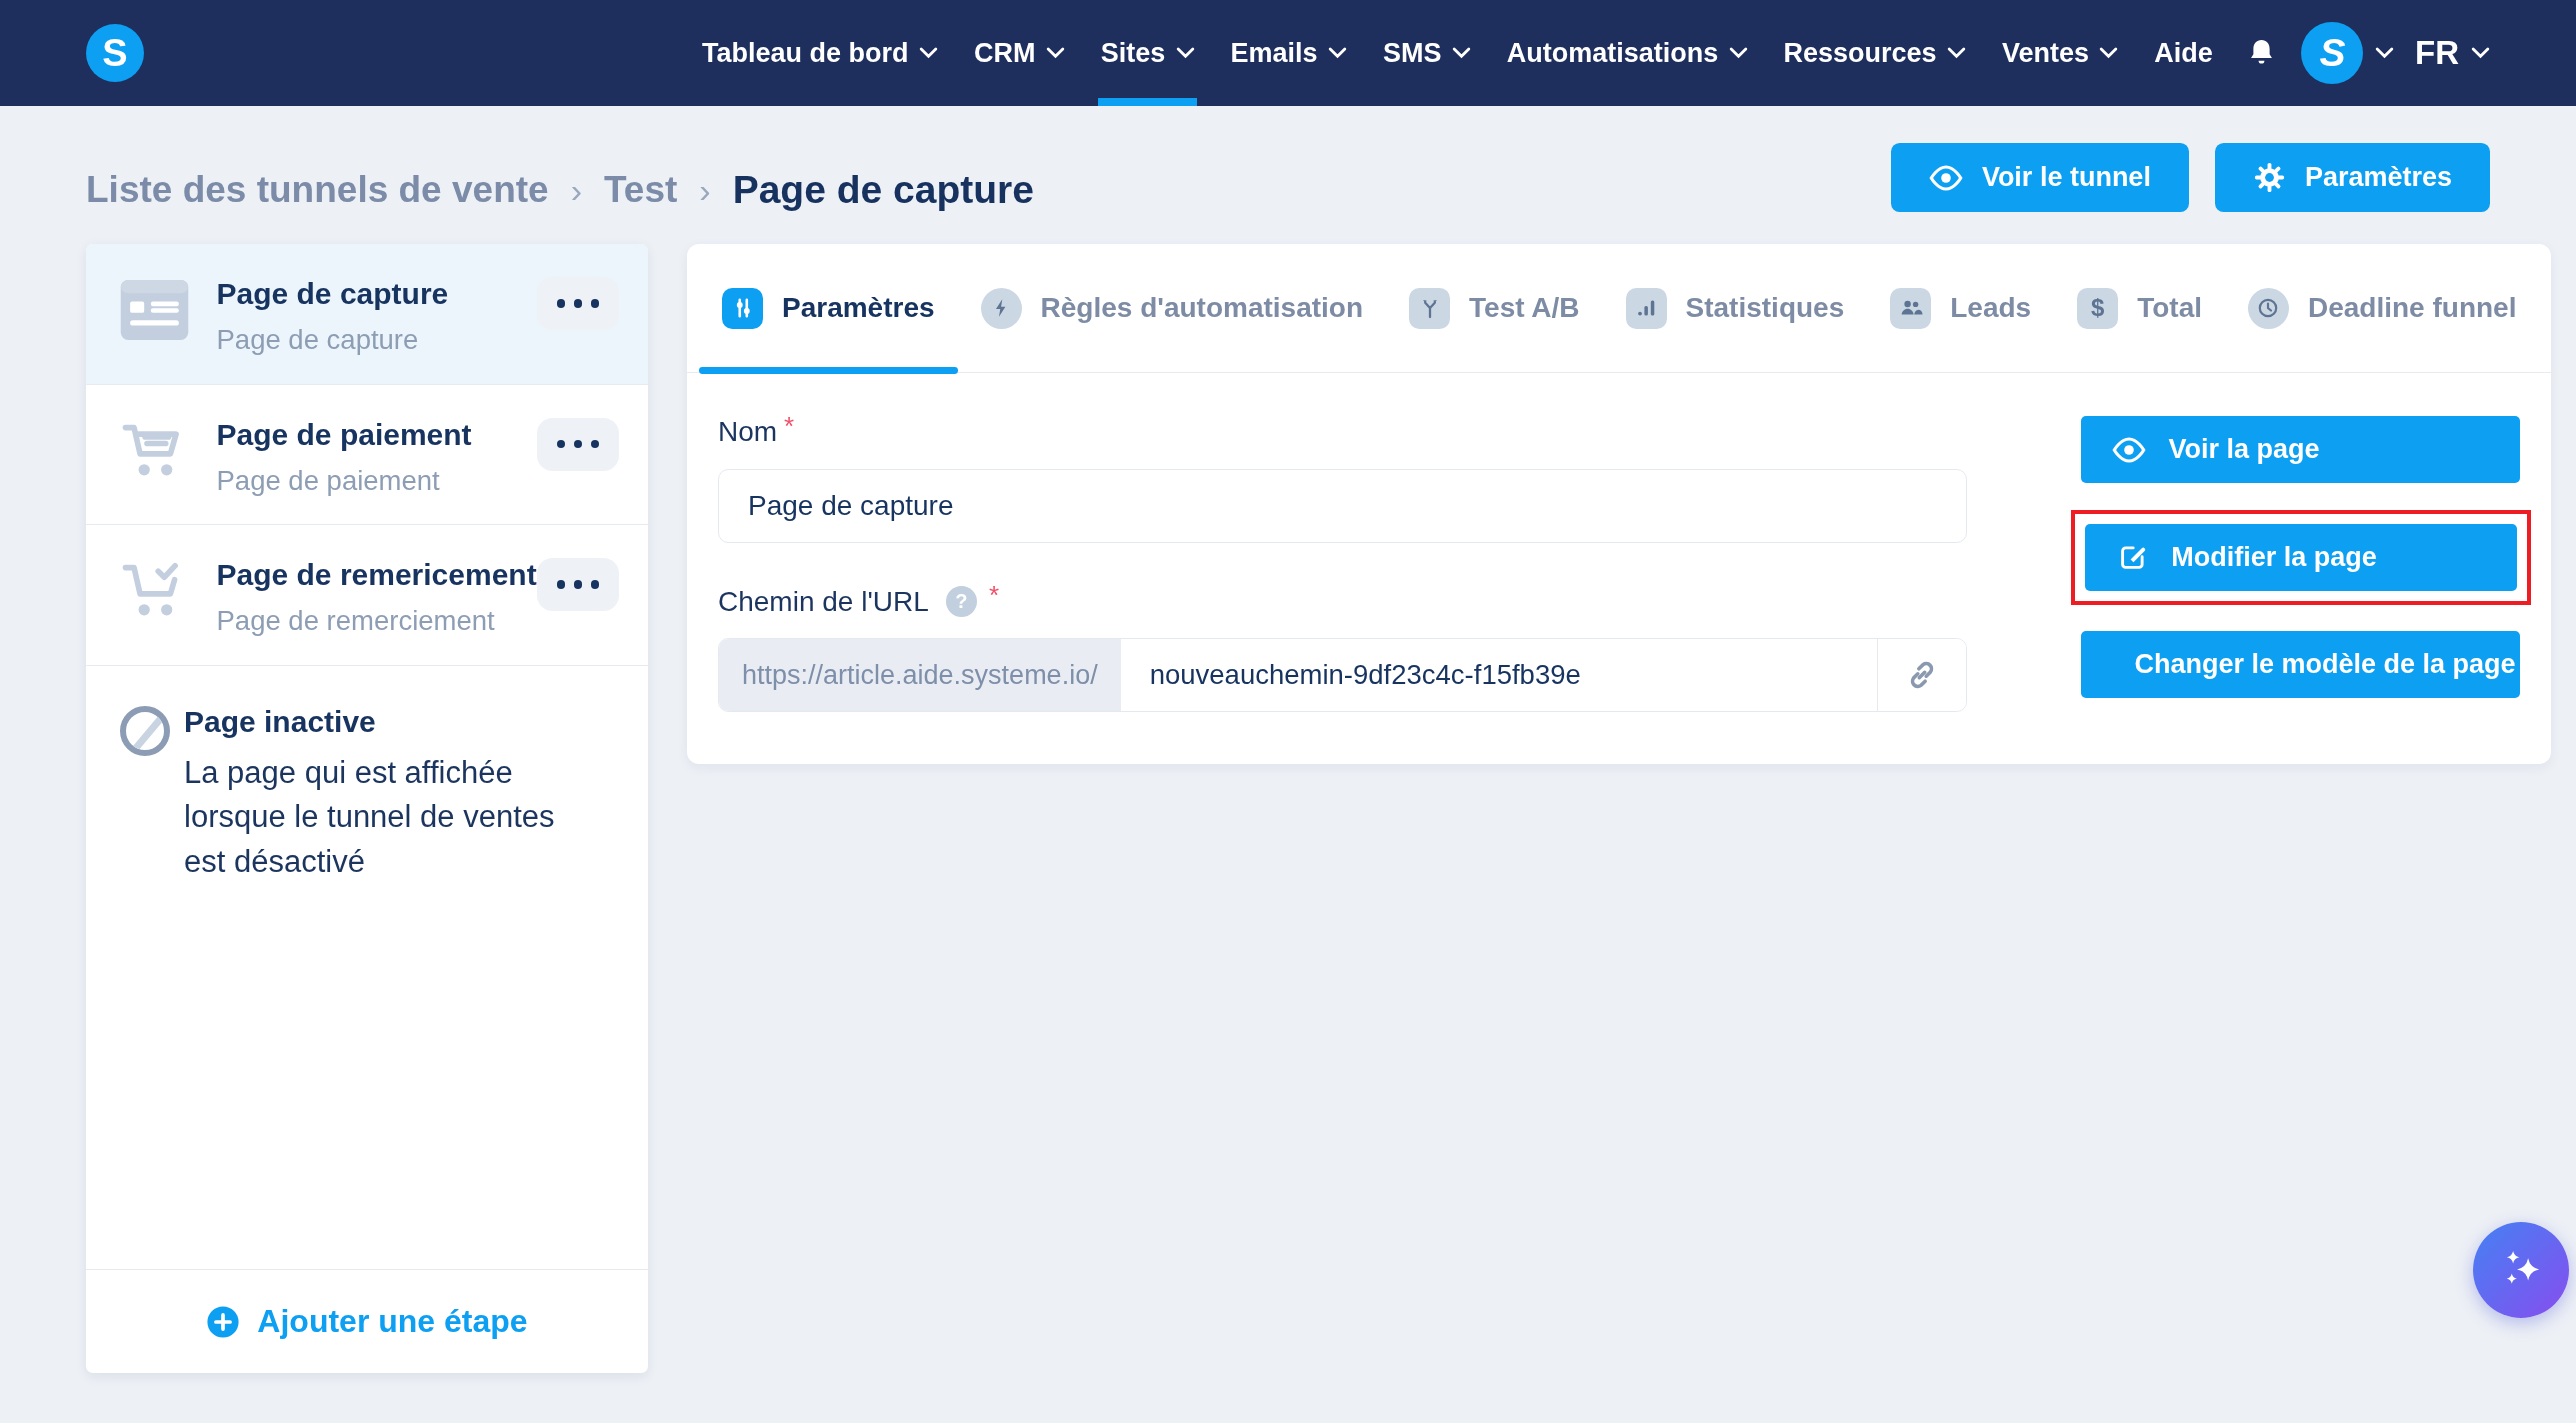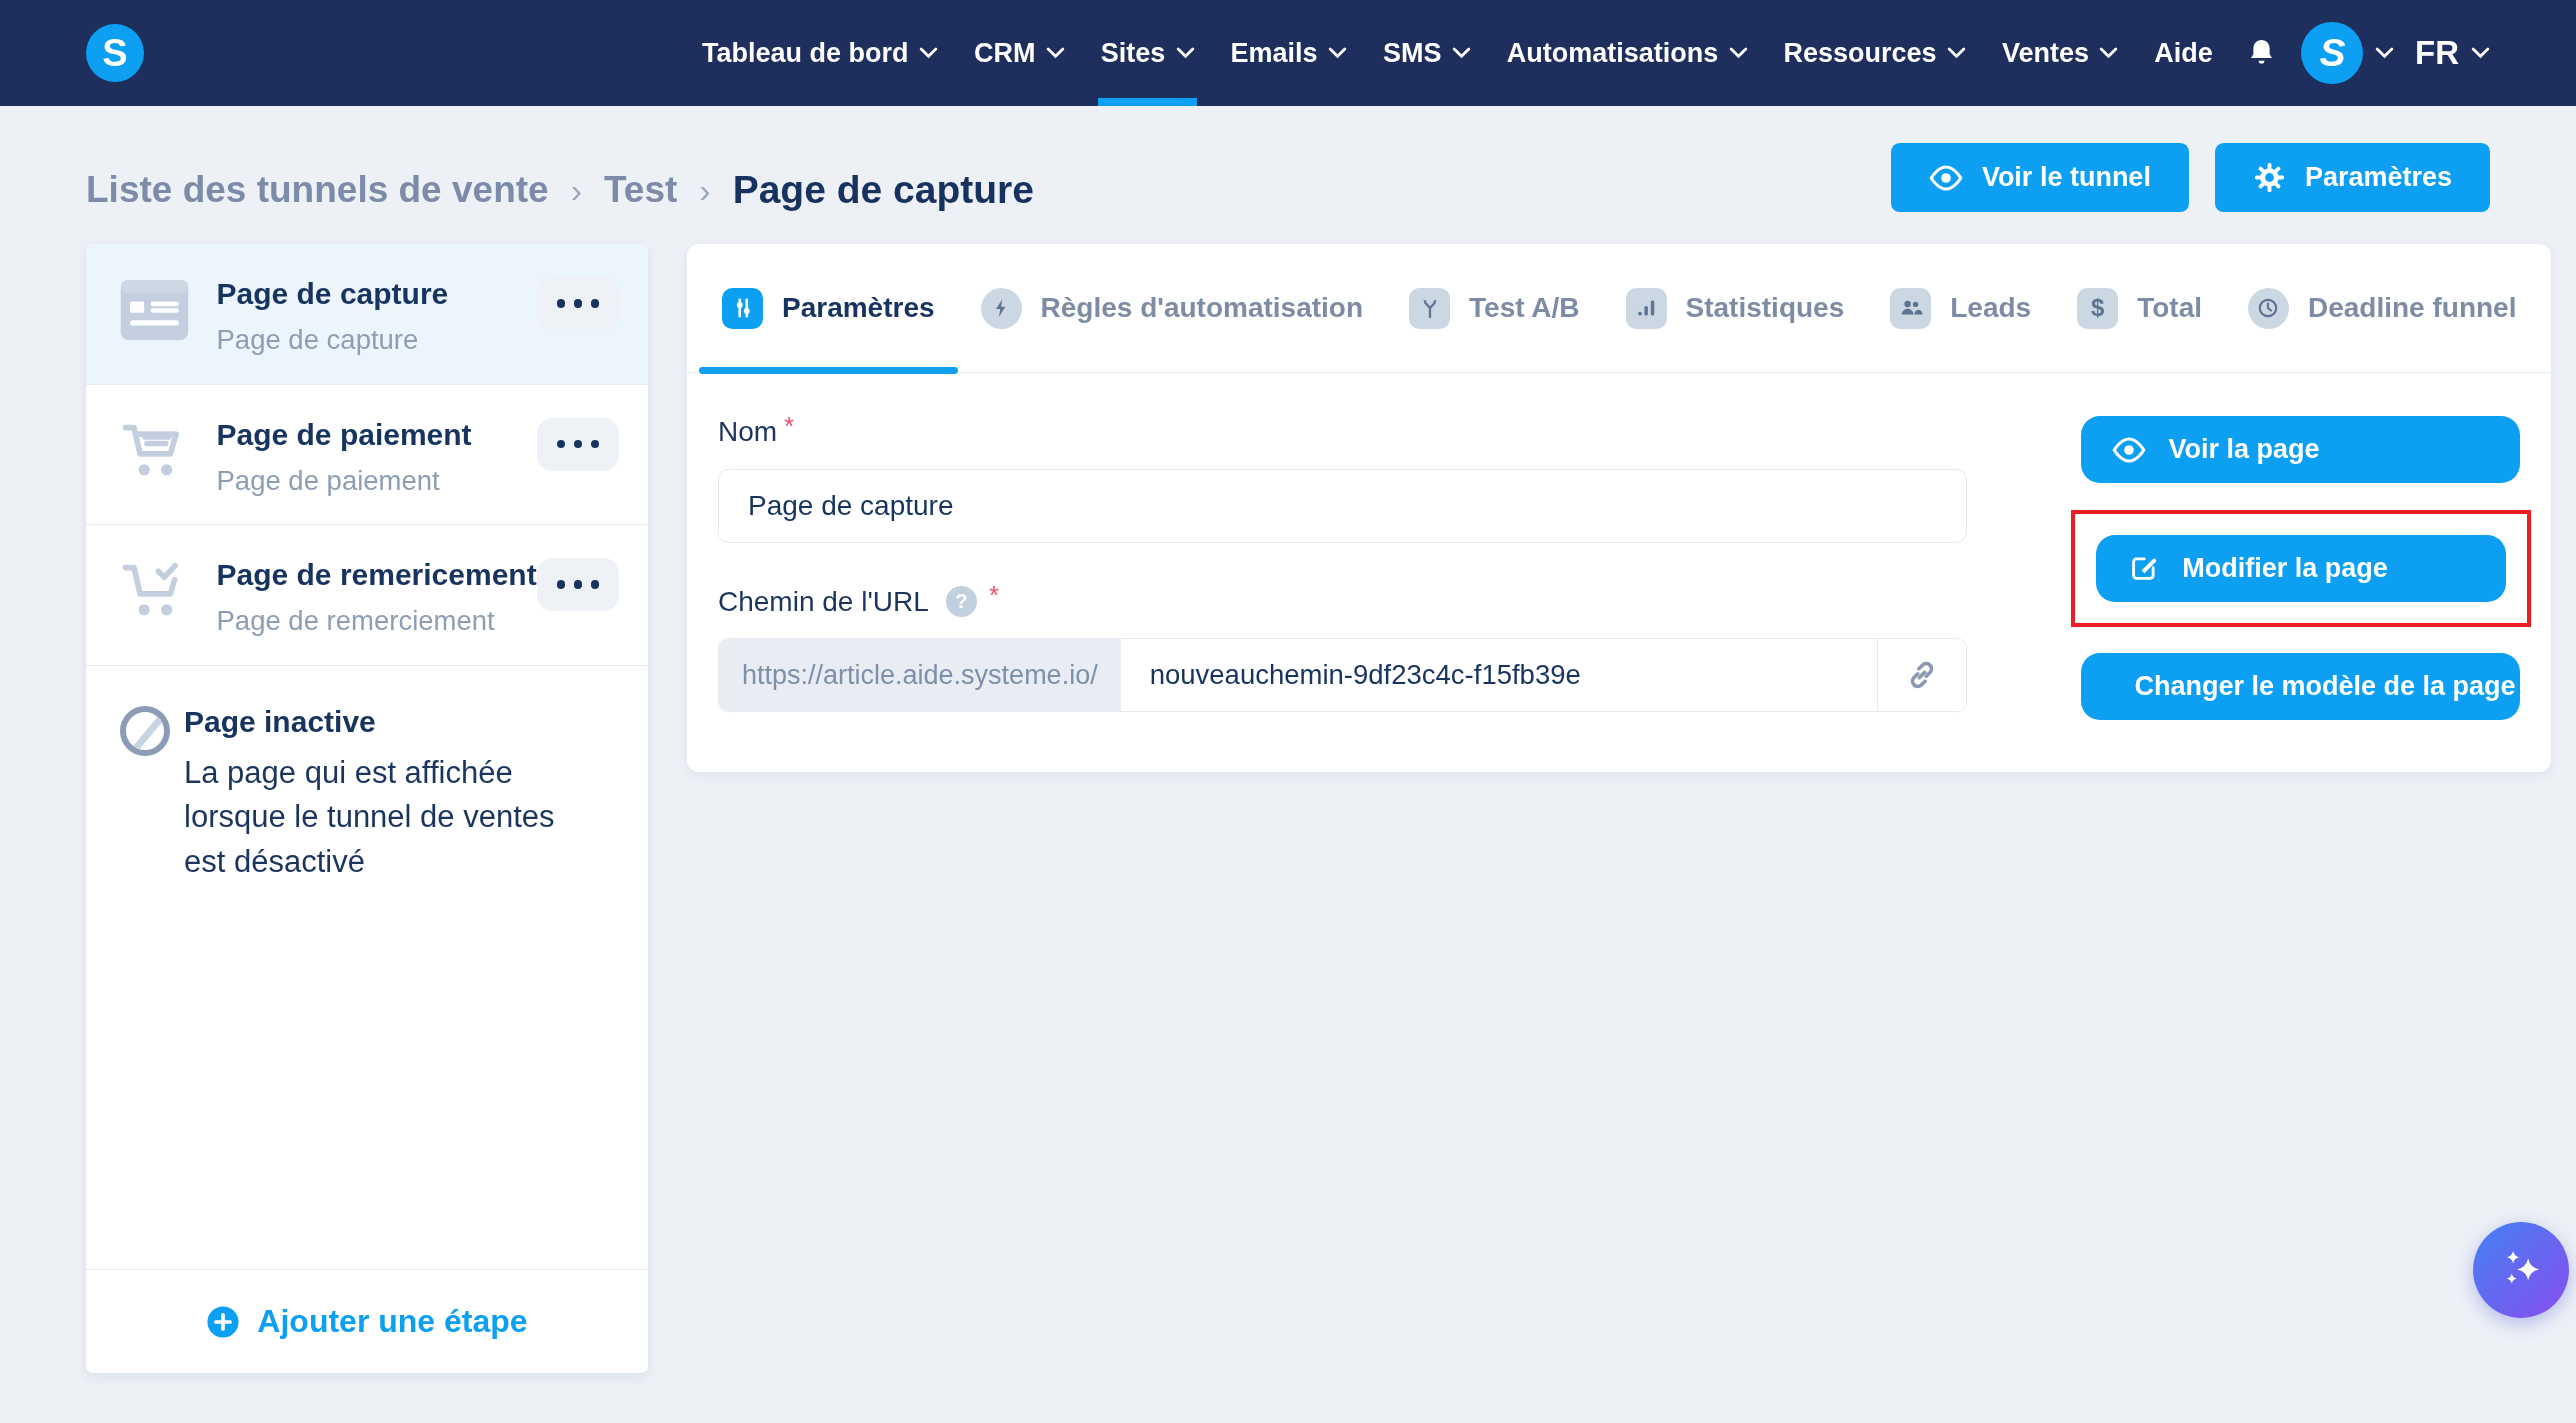--- a/index.html
+++ b/index.html
@@ -137,25 +137,25 @@
     display:flex; align-items:stretch; overflow:hidden; background:#fff;
   }
   .url-prefix { background:#e9edf3; display:flex; align-items:center; padding:0 23px; font-size:27px; color:#7e8fa9; white-space:nowrap; }
   .url-input { flex:1; border:none; outline:none; font-family:inherit; font-size:27.5px; color:#17335f; padding:0 29px; min-width:0; }
   .url-link-btn { width:89px; flex:none; border:none; border-left:1.7px solid #e7ebf1; background:#fff; display:flex; align-items:center; justify-content:center; cursor:pointer; }
 
   .form-right { width:439px; flex:none; padding-top:0px; position:relative; }
   .btn-stack { display:flex; flex-direction:column; gap:37px; }
   .action-btn {
     width:100%; height:67px; border:none; cursor:pointer;
-    background:#0d9ff2; color:#fff; border-radius:19px;
+    background:#0d9ff2; color:#fff; border-radius:5px;
     font-family:inherit; font-size:27px; font-weight:700;
     display:flex; align-items:center; gap:22px; padding:0 31px; white-space:nowrap;
   }
-  .annotated-wrap { position:relative; border:4.3px solid #ee1d23; padding:21px; margin:-10.3px; }
+  .annotated-wrap { position:relative; border:4.3px solid #ee1d23; padding:10px; margin:-10.3px; }
 
   
   .ai-fab {
     position:absolute; right:6.9px; bottom:106px;
     width:96px; height:96px; border-radius:50%; border:none; cursor:pointer;
     background:linear-gradient(135deg,#4b7cf3 10%,#8450ef 95%);
     display:flex; align-items:center; justify-content:center;
     box-shadow:0 5.2px 17px rgba(75,90,220,.35);
   }
 </style>

